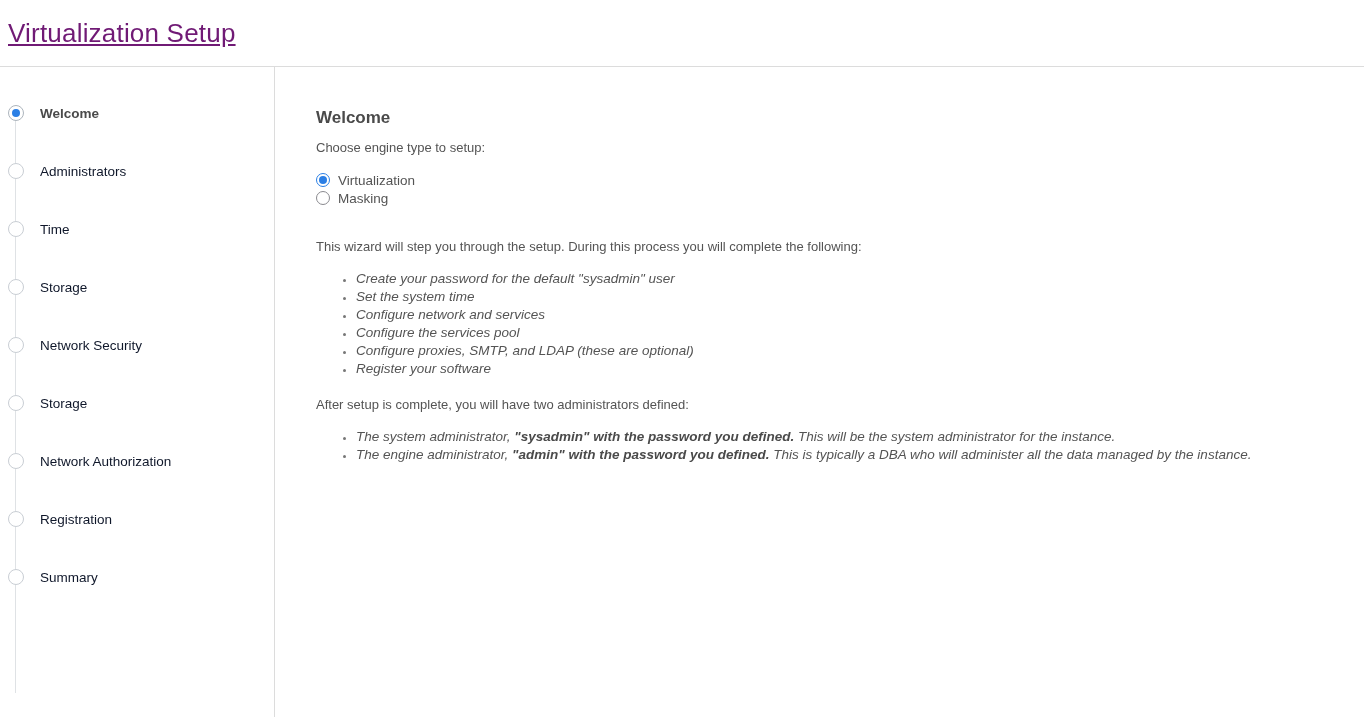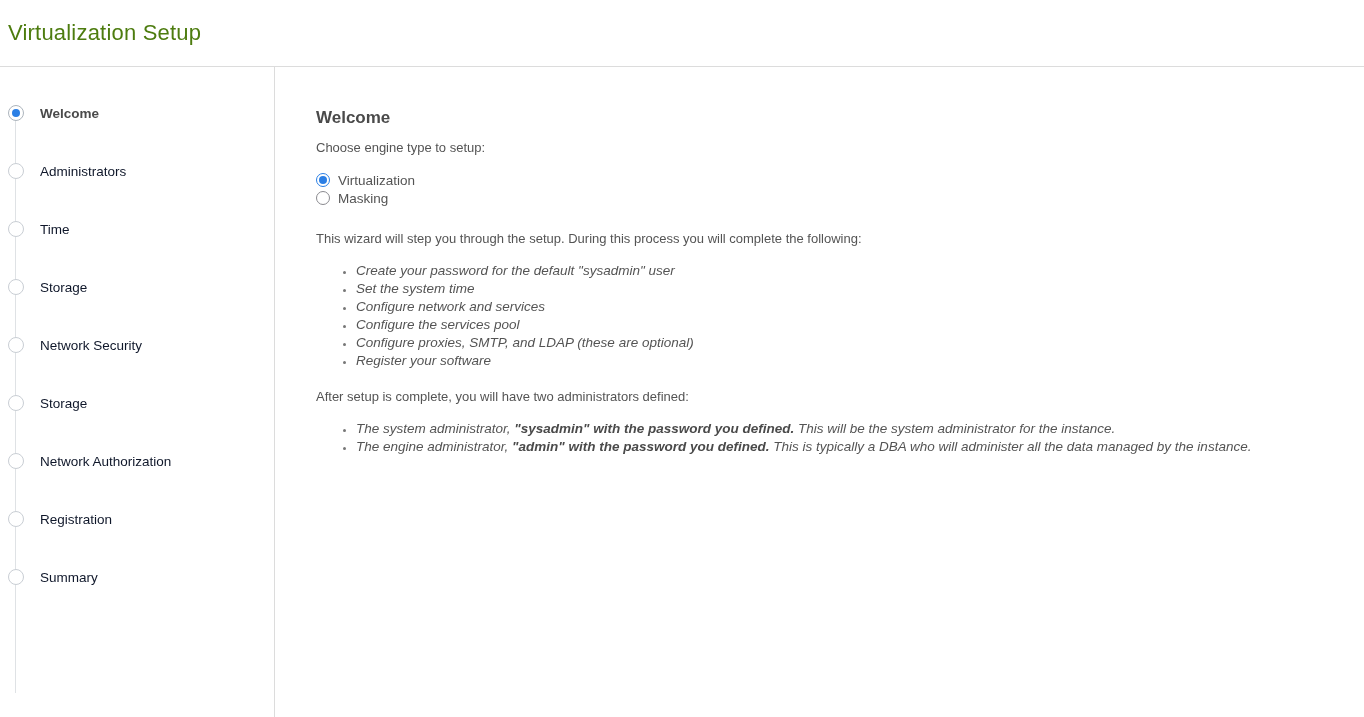--- a/index.html
+++ b/index.html
@@ -14,24 +14,25 @@
 
   
   .header {
     height: 67px;
     border-bottom: 1px solid #dcdcdc;
     display: flex;
     align-items: center;
     padding-left: 8px;
   }
   .page-title {
-    font-size: 22px;
+    font-size: 26px;
     font-weight: 400;
-    color: #4d7c0f;
+    color: #701a75;
     letter-spacing: 0.2px;
+    text-decoration: underline;
   }
 
   
   .container {
     display: flex;
     height: 650px;
   }
 
   
   .sidebar {
@@ -96,21 +97,21 @@
     font-weight: bold;
     color: #4a4a4a;
     margin-bottom: 11px;
   }
   .main p {
     font-size: 13px;
     line-height: 18px;
     color: #545454;
   }
   .choose-label { margin-bottom: 14px; }
-  .engine-options { margin-bottom: 23px; }
+  .engine-options { margin-bottom: 31px; }
   .radio-row {
     display: flex;
     align-items: center;
     height: 18px;
     font-size: 13.5px;
     color: #545454;
   }
   .radio {
     width: 14px;
     height: 14px;

